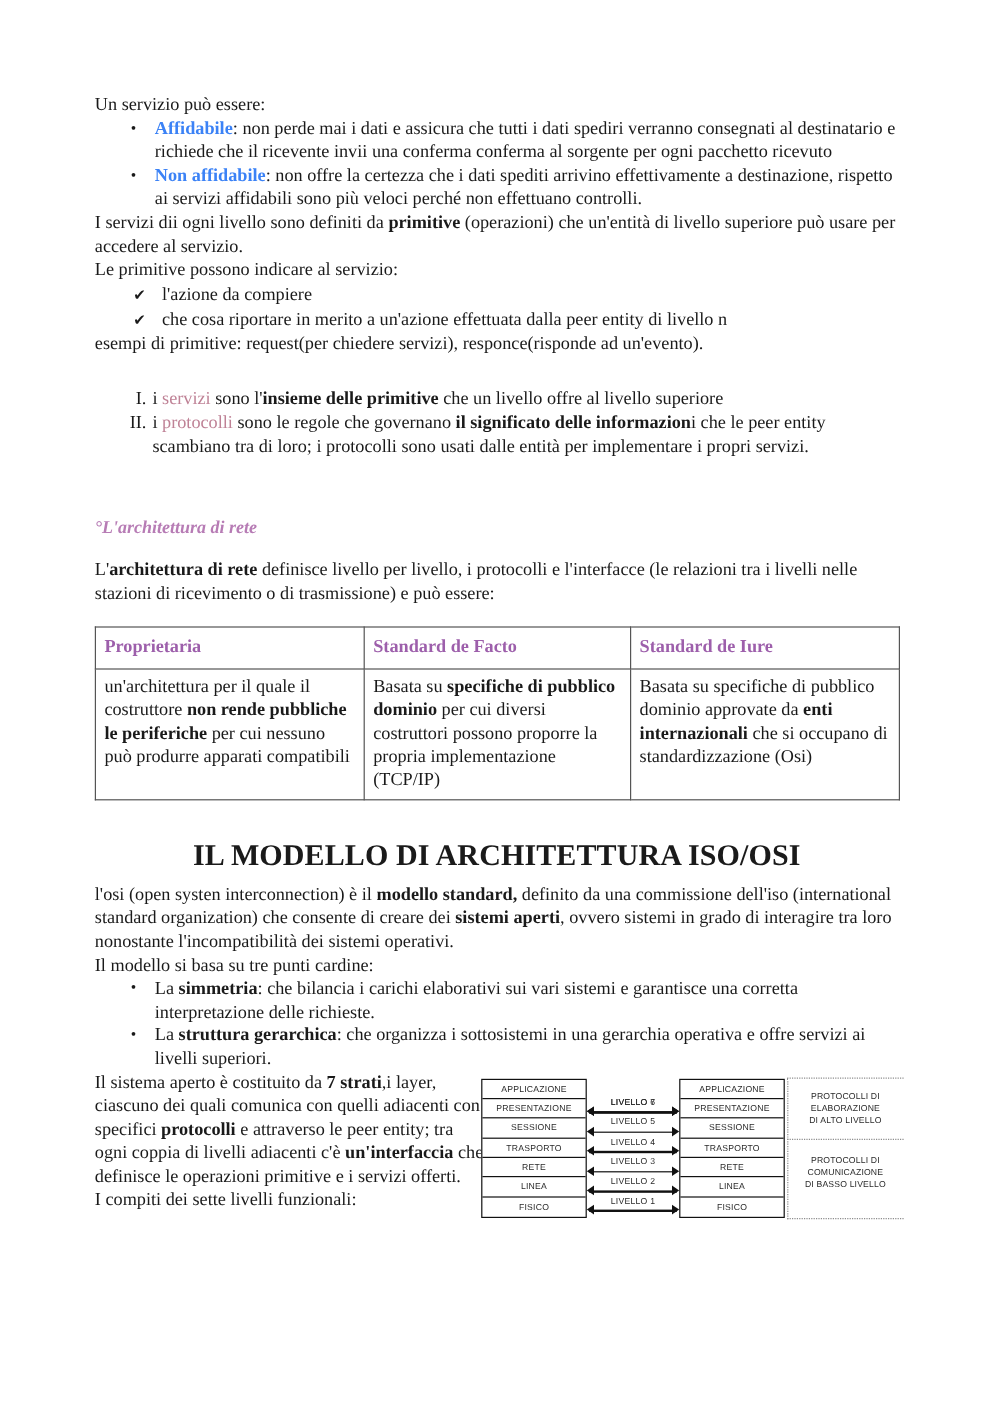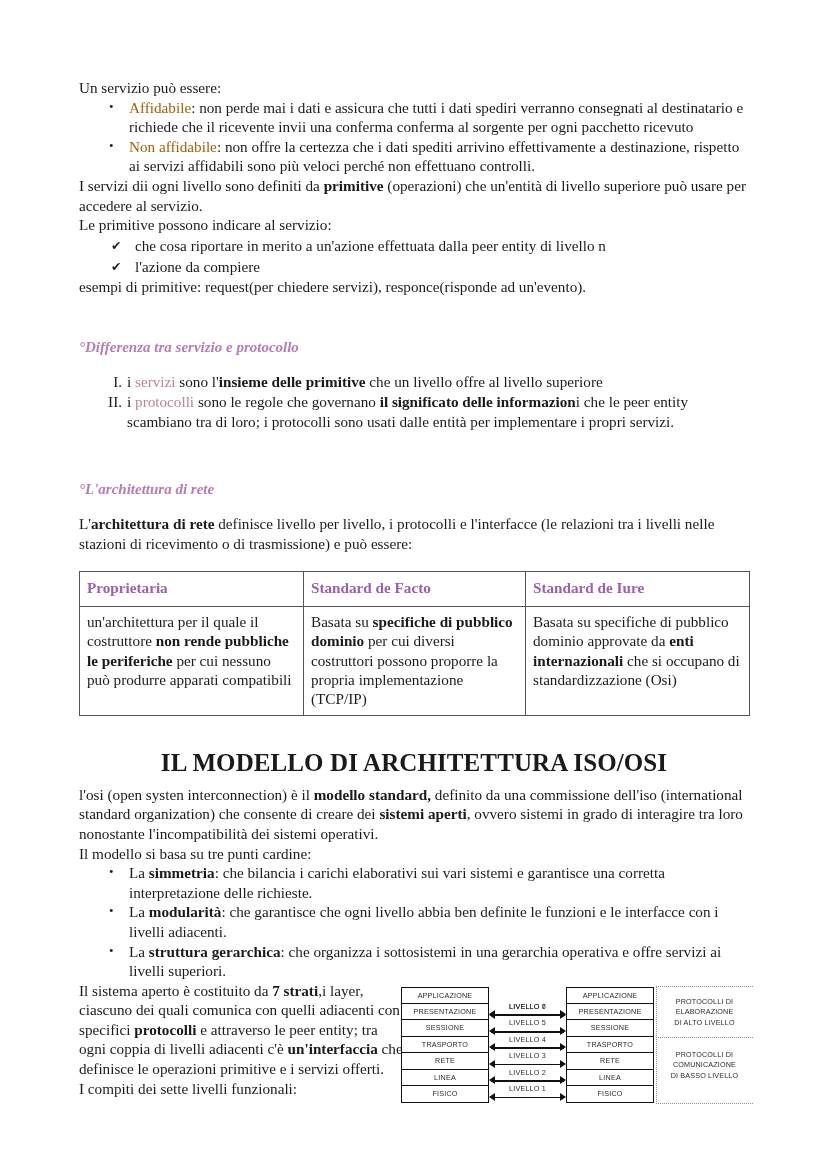--- a/index.html
+++ b/index.html
@@ -32,21 +32,21 @@
   
   .para {
     font-size: 15.2px;
     line-height: 19.6px;
     margin: 0;
     text-align: left;
   }
   b, .b { font-weight: bold; }
 
   
-  .salmon { color: #a16207; font-weight: normal; }
+  .salmon { color: #3b82f6; font-weight: bold; }
   .mauve  { color: #bf8296; }
   .heading-purple {
     color: #b77cb5;
     font-style: italic;
     font-weight: bold;
     font-size: 15px;
     line-height: 19px;
   }
 
   
@@ -282,28 +282,27 @@
       <li>
         <span class="salmon">Non affidabile</span><span>: non offre la certezza che i dati spediti arrivino effettivamente a destinazione, rispetto ai servizi affidabili sono più veloci perché non effettuano controlli.</span>
       </li>
     </ul>
 
     <p class="para"><span>I  servizi dii ogni livello sono definiti da </span><b>primitive</b><span> (operazioni) che un'entità di livello superiore può usare per accedere al servizio.</span></p>
 
     <p class="para">Le primitive possono indicare al servizio:</p>
 
     <ul class="bullets checks">
+      <li>l'azione da compiere</li>
       <li>che cosa riportare in merito a un'azione effettuata dalla peer entity di livello n</li>
-      <li>l'azione da compiere</li>
     </ul>
 
     <p class="para">esempi di primitive: request(per chiedere servizi), responce(risponde ad un'evento).</p>
 
     <div style="height:27px"></div>
-    <p class="heading-purple">°Differenza tra servizio e protocollo</p>
 
     <ol class="romans">
       <li><span>i </span><span class="mauve">servizi</span><span> sono l'</span><b>insieme delle primitive</b><span> che un livello offre al livello superiore</span></li>
       <li><span>i </span><span class="mauve">protocolli</span><span> sono le regole che governano </span><b>il significato delle informazion</b><span>i che le peer entity scambiano tra di loro; i protocolli sono usati dalle entità per implementare i propri servizi.</span></li>
     </ol>
 
     <div style="height:34px"></div>
     <p class="heading-purple">°L'architettura di rete</p>
 
     <p class="para"><span>L'</span><b>architettura di rete</b><span> definisce livello per livello, i protocolli e l'interfacce (le relazioni tra i livelli nelle stazioni di ricevimento o di trasmissione) e può essere:</span></p>
@@ -334,21 +333,20 @@
     <div style="height:32px"></div>
     <h1 class="big-title">IL MODELLO DI ARCHITETTURA ISO/OSI</h1>
 
     <div style="height:7px"></div>
     <p class="para"><span>l'osi (open systen interconnection) è il </span><b>modello standard,</b><span> definito da una commissione dell'iso (international standard organization) che consente di creare dei </span><b>sistemi aperti</b><span>, ovvero sistemi in grado di interagire tra loro nonostante l'incompatibilità dei sistemi operativi.</span></p>
 
     <p class="para">Il modello si basa su tre punti cardine:</p>
 
     <ul class="bullets">
       <li><span>La </span><b>simmetria</b><span>: che bilancia i carichi elaborativi sui vari sistemi e garantisce una corretta interpretazione delle richieste.</span></li>
-      <li><span>La </span><b>modularità</b><span>: che garantisce che ogni livello abbia ben definite le funzioni e le interfacce con i livelli adiacenti.</span></li>
       <li><span>La </span><b>struttura gerarchica</b><span>: che organizza i sottosistemi in una gerarchia operativa e offre servizi ai livelli superiori.</span></li>
     </ul>
 
     <div class="bottom-wrap">
       <div class="bottom-text">
         <span>Il sistema aperto è costituito da </span><b>7 strati</b><span>,i layer, ciascuno dei quali comunica con quelli adiacenti con specifici </span><b>protocolli</b><span> e attraverso le peer entity; tra ogni coppia di livelli adiacenti c'è </span><b>un'interfaccia</b><span> che definisce le operazioni primitive e i servizi offerti.</span>
         <div>I compiti dei sette livelli funzionali:</div>
       </div>
 
       <div class="osi">

